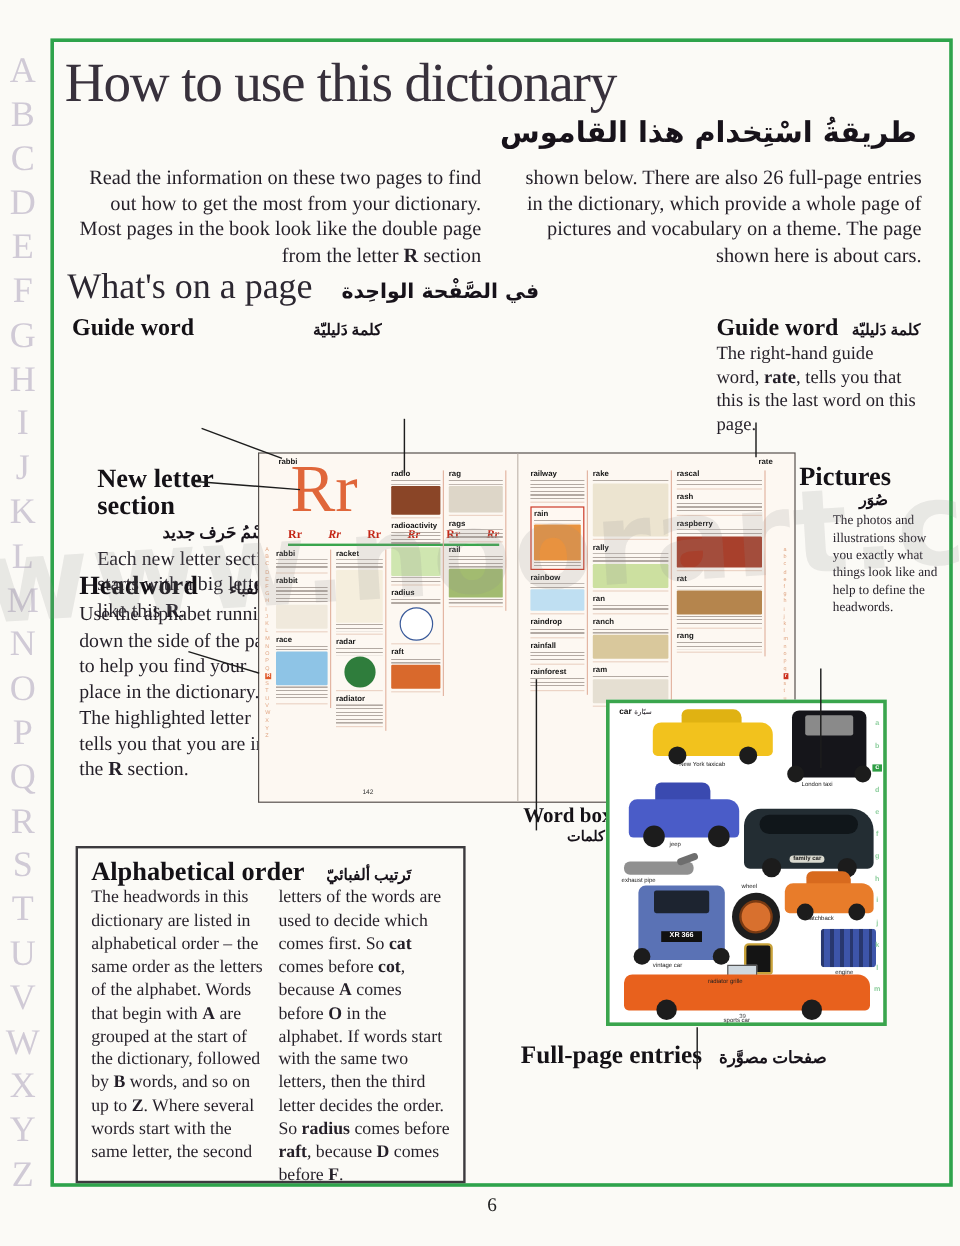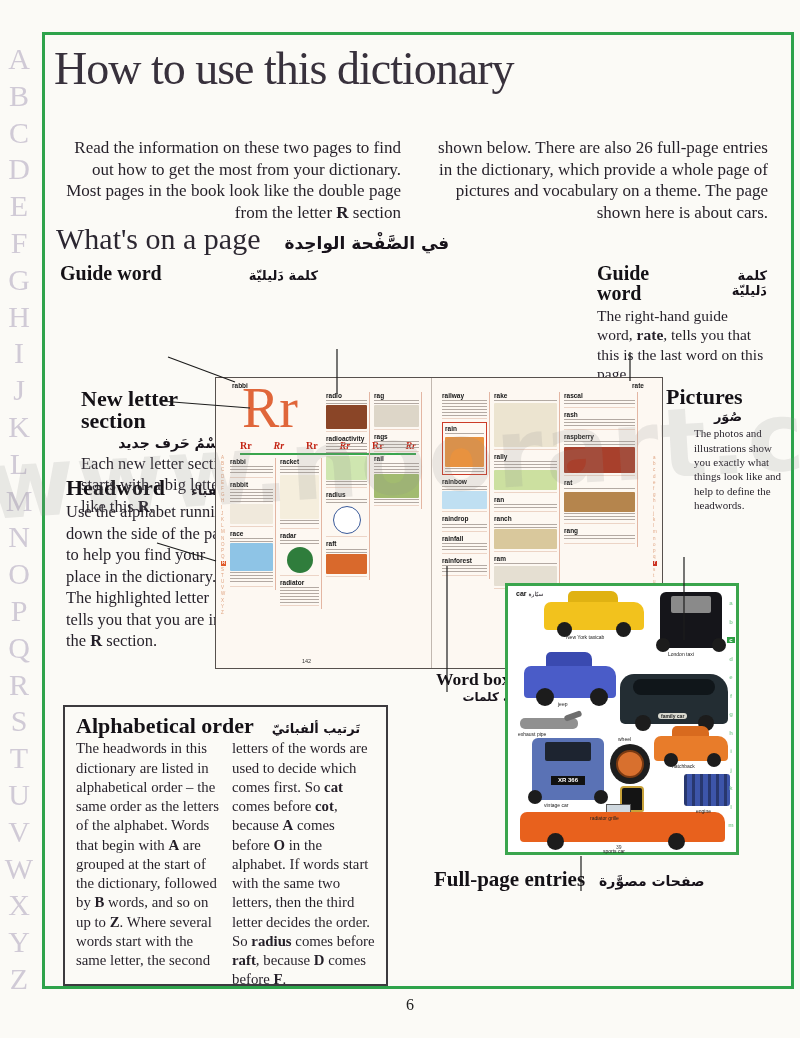--- a/index.html
+++ b/index.html
@@ -18,21 +18,21 @@
   .intro-col{width:341px;font-size:17px;line-height:1.27;color:#241f28;text-align:right;}
 
   #whats-row{position:absolute;left:56px;top:222px;display:flex;align-items:baseline;gap:24px;}
   #whats-heading{font-size:30px;color:#2c2731;}
   .ar{font-family:"DejaVu Sans",sans-serif;font-weight:bold;direction:rtl;color:#17121a;}
   #whats-ar{font-size:17px;}
 
   .ann{position:absolute;}
   .ann-head{display:flex;justify-content:space-between;align-items:baseline;gap:6px;}
   .ann-title{font-weight:bold;font-size:20px;color:#141116;line-height:1.02;}
-  .ann-ar{font-size:13px;}
+  .ann-ar{font-size:13px;font-family:Liberation Serif, serif;}
   .ann-body{font-size:15.5px;line-height:1.26;color:#241f28;margin-top:2px;}
 
   #new-letter{left:66px;top:388px;width:154px;margin-left:15px;}
   #new-letter .ann-title{font-size:22px;}
   #new-letter .ann-ar{display:block;text-align:right;margin:2px 6px 2px 0;font-size:14px;}
   #new-letter .ann-body{font-size:16.5px;line-height:1.3;}
 
   #alphabet-sec{left:66px;top:477px;width:172px;}
   #alphabet-sec .ann-title{font-size:22px;}
   #alphabet-sec .ann-body{font-size:16.5px;line-height:1.3;}
@@ -128,20 +128,21 @@
       <div class="margin-letter" style="top: 816.8px;">V</div>
       <div class="margin-letter" style="top: 853.6px;">W</div>
       <div class="margin-letter" style="top: 890.4px;">X</div>
       <div class="margin-letter" style="top: 927.2px;">Y</div>
       <div class="margin-letter" style="top: 964px;">Z</div>
     </div>
 
   <div id="green-frame"></div>
 
   <div id="page-title">How to use this dictionary</div>
+  <div id="arabic-title">طريقةُ اسْتِخدام هذا القاموس</div>
 
   <div id="intro">
     <div class="intro-col">Read the information on these two pages to find out how to get the most from your dictionary. Most pages in the book look like the double page from the letter <b>R</b> section</div>
     <div class="intro-col">shown below. There are also 26 full-page entries in the dictionary, which provide a whole page of pictures and vocabulary on a theme. The page shown here is about cars.</div>
   </div>
 
   <div id="whats-row">
     <span id="whats-heading">What's on a page</span>
     <span id="whats-ar" class="ar">في الصَّفْحة الواحِدة</span>
   </div>

